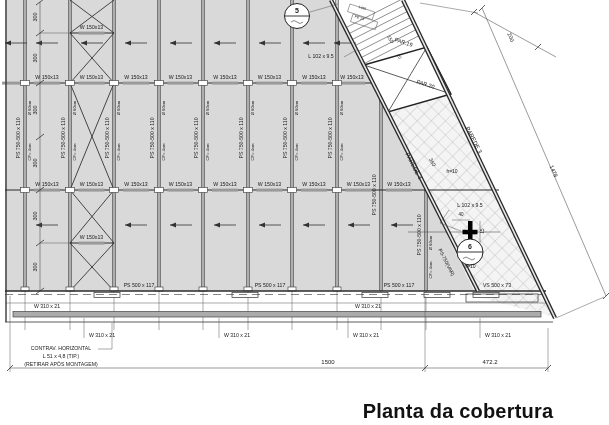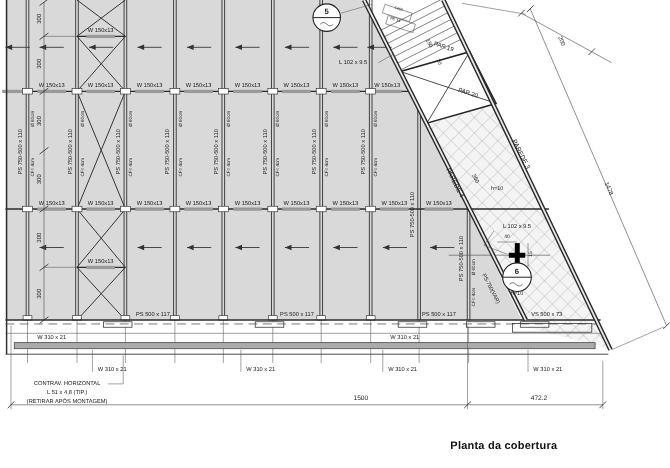--- a/index.html
+++ b/index.html
@@ -1,21 +1,21 @@
 <!DOCTYPE html>
 <html><head>
 <meta charset="utf-8">
 <style>
   html,body{margin:0;padding:0;background:#fff;}
   #stage{position:relative;width:609px;height:425px;background:#fff;overflow:hidden;
          font-family:"Liberation Sans","DejaVu Sans",sans-serif;}
   svg{position:absolute;left:0;top:0;}
   svg text{fill:var(--text,#1a1a1a);font-family:"Liberation Sans","DejaVu Sans",sans-serif;}
   #drawing-title{position:absolute;left:350px;top:400px;width:216px;text-align:center;
-                 font-size:10px;font-weight:bold;color:#111;letter-spacing:.2px;}
+                 font-size:20px;font-weight:bold;color:#111;letter-spacing:.2px;}
 </style>
 </head>
 <body>
 
 <div id="stage" style="--roof-fill: #d9d9d9; --eave-band-fill: #ababab; --text: #1a1a1a;">
 <svg width="609" height="425" viewBox="0 0 609 425">
   <defs>
     <pattern id="xhatch" patternUnits="userSpaceOnUse" width="10" height="10" patternTransform="rotate(45)">
       <line x1="0" y1="0" x2="0" y2="10" stroke="#979797" stroke-width="0.5"></line>
       <line x1="0" y1="0" x2="10" y2="0" stroke="#979797" stroke-width="0.5"></line>

